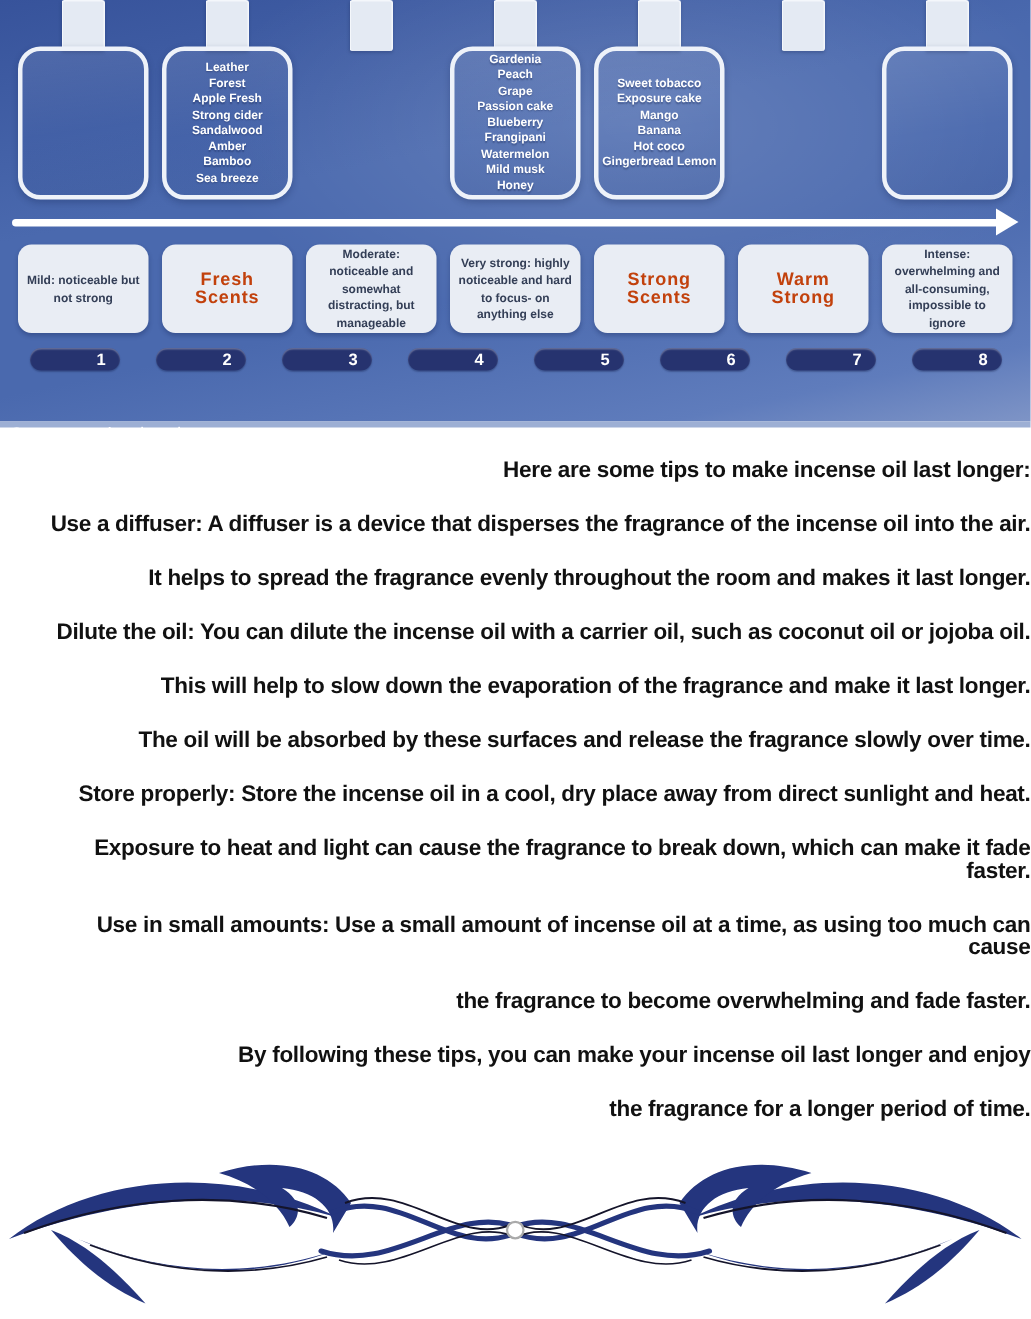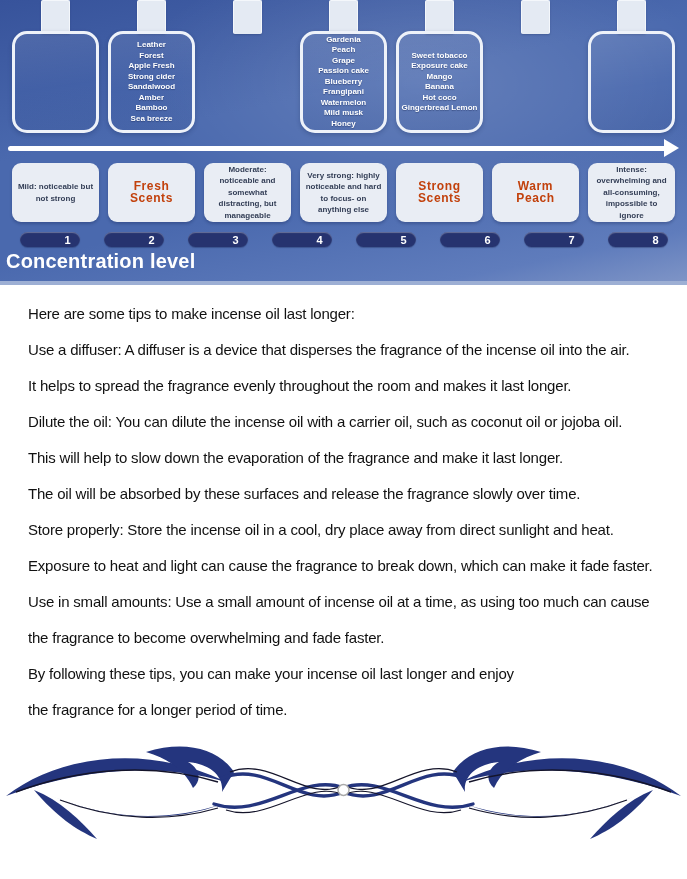--- a/index.html
+++ b/index.html
@@ -55,25 +55,25 @@
   .level-box.em{font-size:12px;font-weight:bold;letter-spacing:0.6px;color:#c2410c;}
 
   .pills-row{display:flex;gap:9px;padding:0 12px;margin-top:10px;height:15px;}
   .pill{flex:1;display:flex;justify-content:center;min-width:0;}
   .pill-shape{
     width:60px;height:15px;background:var(--pill_navy);border-radius:8px;
     display:flex;align-items:center;justify-content:flex-end;box-sizing:border-box;padding-right:9px;
     color:#ffffff;font-size:11px;font-weight:bold;
     box-shadow:inset 0 1px 1px rgba(255,255,255,0.30), 0 1px 1px rgba(10,20,60,0.3);
   }
-  .axis-label{color:#ffffff;font-weight:bold;font-size:20px;padding:3px 0 0 6px;letter-spacing:0.2px;}
+  .axis-label{color:#ffffff;font-weight:normal;font-size:13px;padding:3px 0 0 6px;letter-spacing:0.2px;margin-top:32px;}
 
   
   .tips{padding:21px 0 0 28px;color:var(--text_black);}
-  .tips p{margin:0 0 21px;font-size:15px;line-height:15px;font-weight:400;letter-spacing:-0.2px;}
+  .tips p{margin:0 0 21px;font-size:15px;line-height:15px;font-weight:700;letter-spacing:-0.2px;text-align:right;}
 
   
   .flourish{width:687px;height:104px;}
   .flourish svg{display:block;}
 </style>
 </head>
 <body>
 
 <div class="page">
 
@@ -158,21 +158,21 @@
         <div class="level-box">
           <span>Moderate: noticeable and somewhat distracting, but manageable</span>
         </div>
         <div class="level-box">
           <span>Very strong: highly noticeable and hard to focus- on anything else</span>
         </div>
         <div class="level-box em">
           <span>Strong Scents</span>
         </div>
         <div class="level-box em">
-          <span>Warm Peach</span>
+          <span>Warm Strong</span>
         </div>
         <div class="level-box">
           <span>Intense: overwhelming and all-consuming, impossible to ignore</span>
         </div>
       </div>
     <div class="pills-row">
         <div class="pill">
           <div class="pill-shape">1</div>
         </div>
         <div class="pill">

